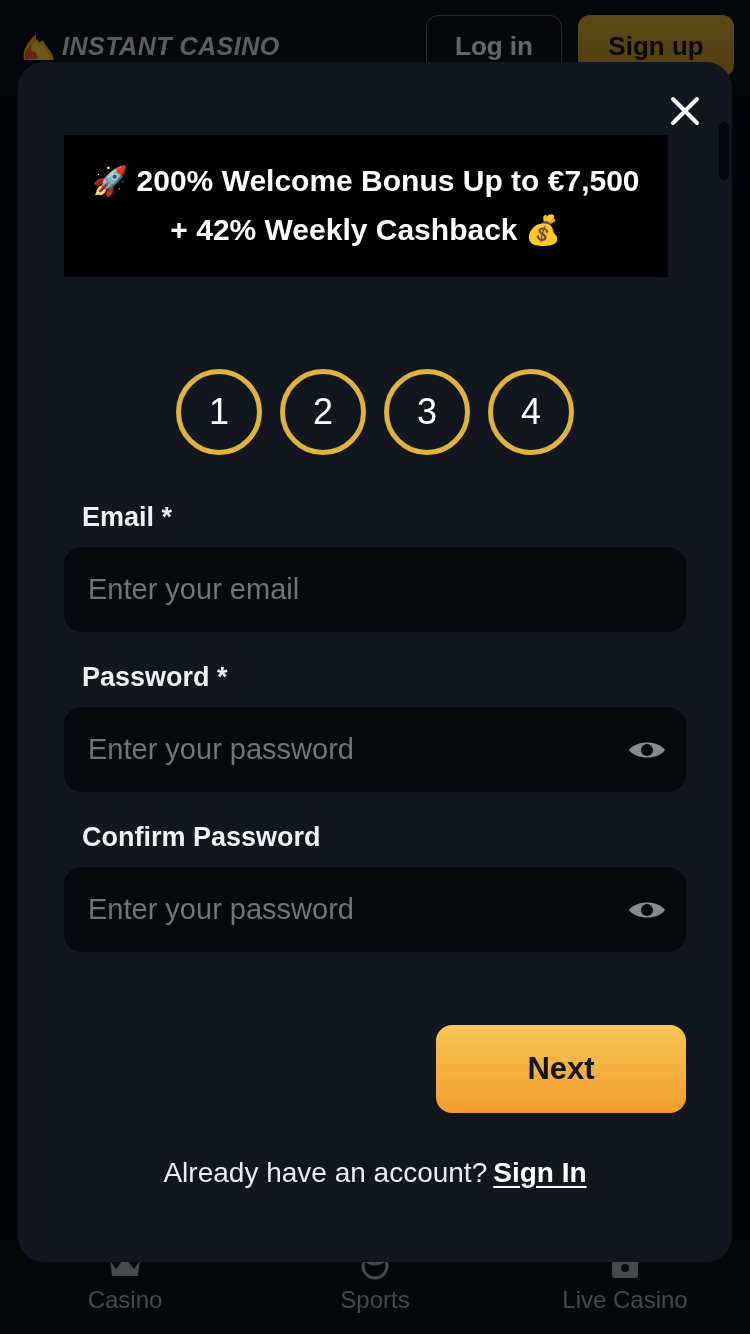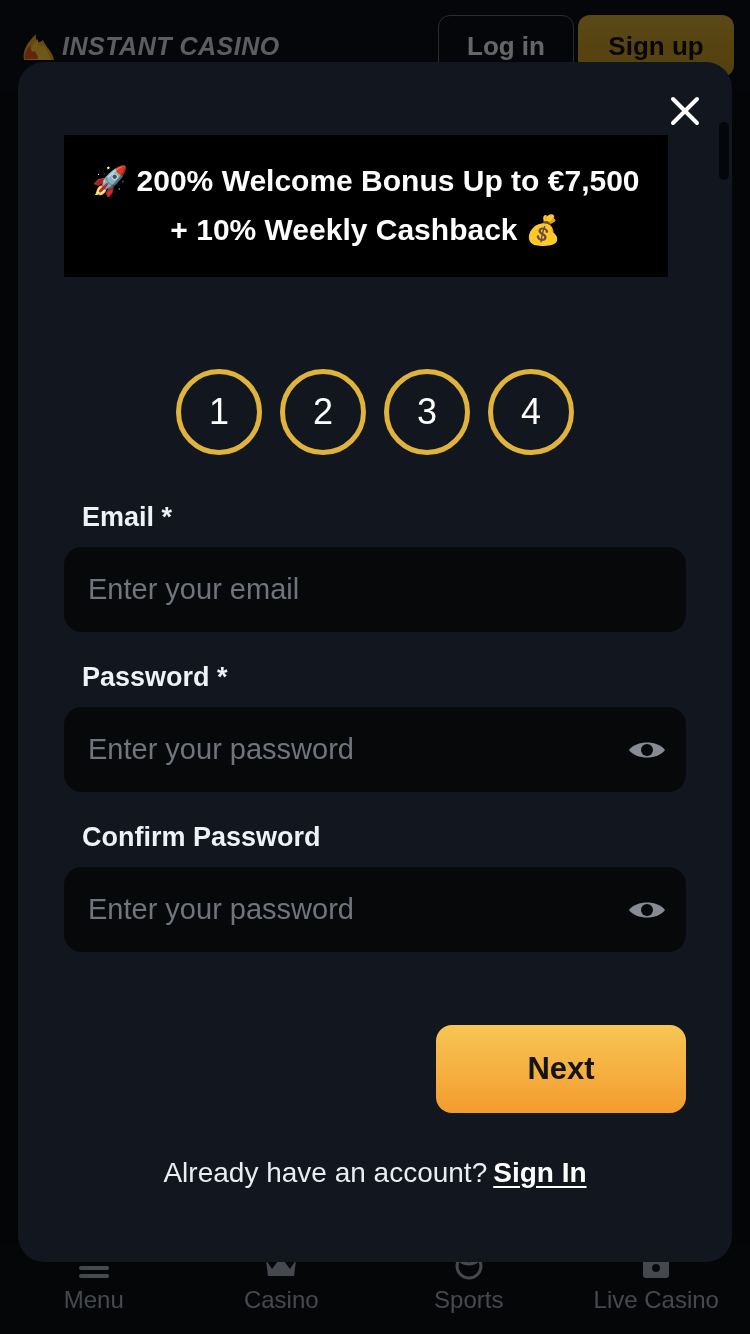--- a/index.html
+++ b/index.html
@@ -50,21 +50,21 @@
     font-weight: 700;
     font-style: italic;
     letter-spacing: 0.5px;
     color: #c9ced8;
   }
 
   .header-actions {
     margin-left: auto;
     display: flex;
     align-items: center;
-    gap: 4px;
+    gap: 16px;
   }
 
   .btn-login {
     min-width: 136px;
     height: 62px;
     border-radius: 12px;
     border: 1.5px solid #5a6070;
     background: transparent;
     color: #dfe3ea;
     font-size: 26px;
@@ -324,30 +324,20 @@
       <span class="brand-name">INSTANT CASINO</span>
     </div>
     <div class="header-actions">
       <button class="btn-login">Log in</button>
       <button class="btn-signup">Sign up</button>
     </div>
   </div>
 
   <nav class="bottom-nav">
 
-    <div class="nav-item">
-      <span class="nav-icon">
-        <svg width="34" height="26" viewBox="0 0 34 26">
-          <rect x="2" y="4" width="30" height="4" rx="2" fill="#9aa0ab"></rect>
-          <rect x="2" y="12" width="30" height="4" rx="2" fill="#9aa0ab"></rect>
-          <rect x="2" y="20" width="30" height="4" rx="2" fill="#9aa0ab"></rect>
-        </svg>
-      </span>
-      <span class="nav-label">Menu</span>
-    </div>
 
     <div class="nav-item">
       <span class="nav-icon">
         <svg width="36" height="28" viewBox="0 0 36 28">
           <path d="M3 8 L9 17 L18 5 L27 17 L33 8 L31 24 L5 24 Z" fill="#9aa0ab"></path>
         </svg>
       </span>
       <span class="nav-label">Casino</span>
     </div>
 
@@ -385,21 +375,21 @@
       </button>
 
       <div class="modal-scrollbar"></div>
 
       <div class="promo-banner">
         <div class="promo-line">
           <span class="emoji">🚀</span>
           <span>200% Welcome Bonus Up to €7,500</span>
         </div>
         <div class="promo-line">
-          <span>+ 10% Weekly Cashback</span>
+          <span>+ 42% Weekly Cashback</span>
           <span class="emoji">💰</span>
         </div>
       </div>
 
       <div class="steps">
         <div class="step">1</div>
         <div class="step">2</div>
         <div class="step">3</div>
         <div class="step">4</div>
       </div>

